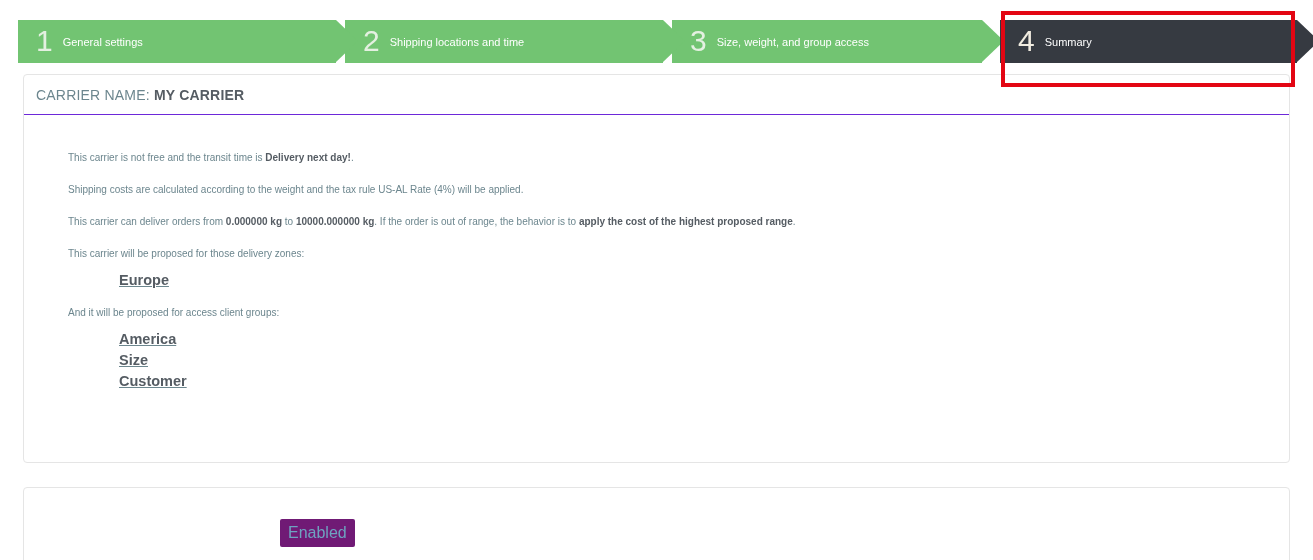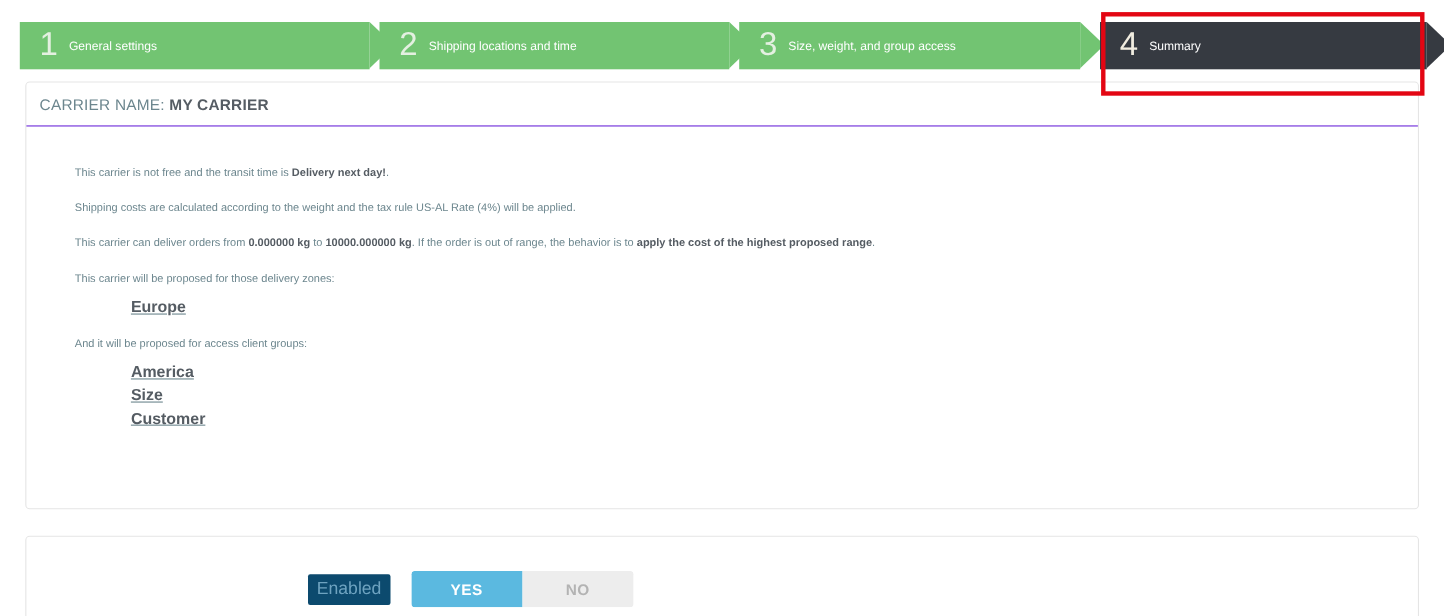--- a/index.html
+++ b/index.html
@@ -151,21 +151,21 @@
 
   
   .switch-row {
     position: absolute;
     left: 256px;
     top: 31px;
     display: flex;
     align-items: center;
   }
   .switch-label {
-    background: #0c4a6e;
+    background: #701a75;
     color: #6ea3c0;
     font-size: 16px;
     padding: 5px 8px;
     border-radius: 2px;
     margin-right: 19px;
   }
   .switch {
     display: flex;
     border-radius: 3px;
     overflow: hidden;
@@ -254,18 +254,14 @@
       <li>Size</li>
       <li>Customer</li>
     </ul>
 
   </div>
 </div>
 
 <div class="panel panel-foot">
   <div class="switch-row">
     <span class="switch-label">Enabled</span>
-    <div class="switch">
-      <div class="switch-opt on">YES</div>
-      <div class="switch-opt off">NO</div>
-    </div>
   </div>
 </div>
 
 </body></html>

